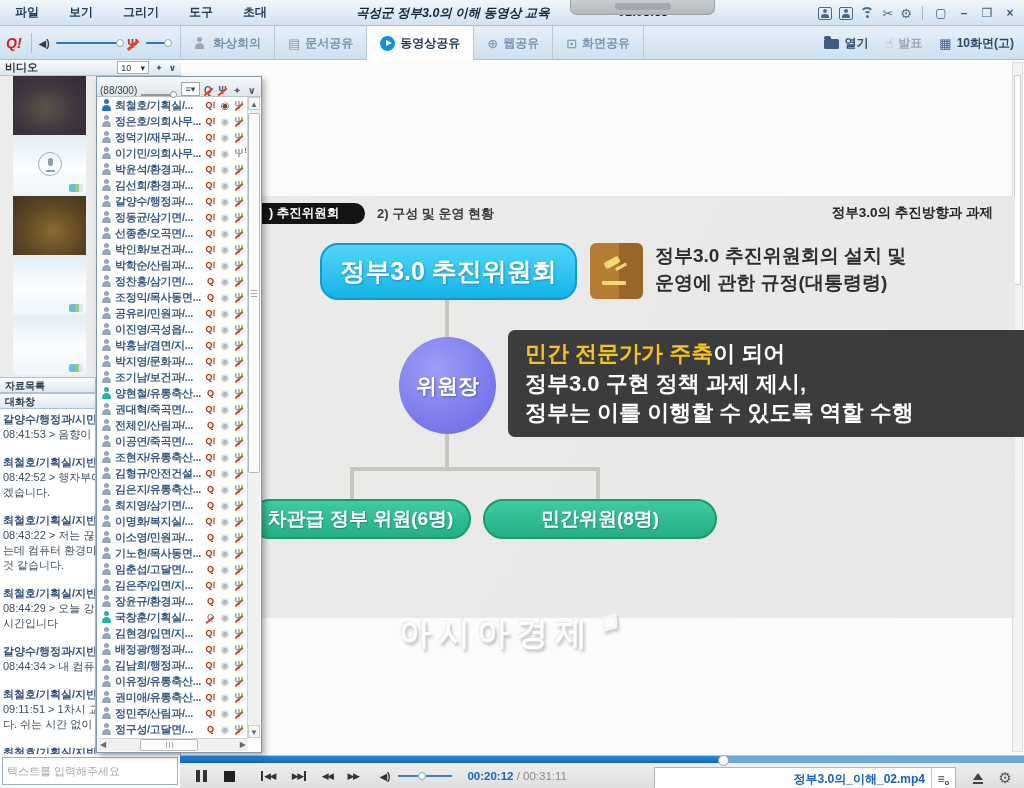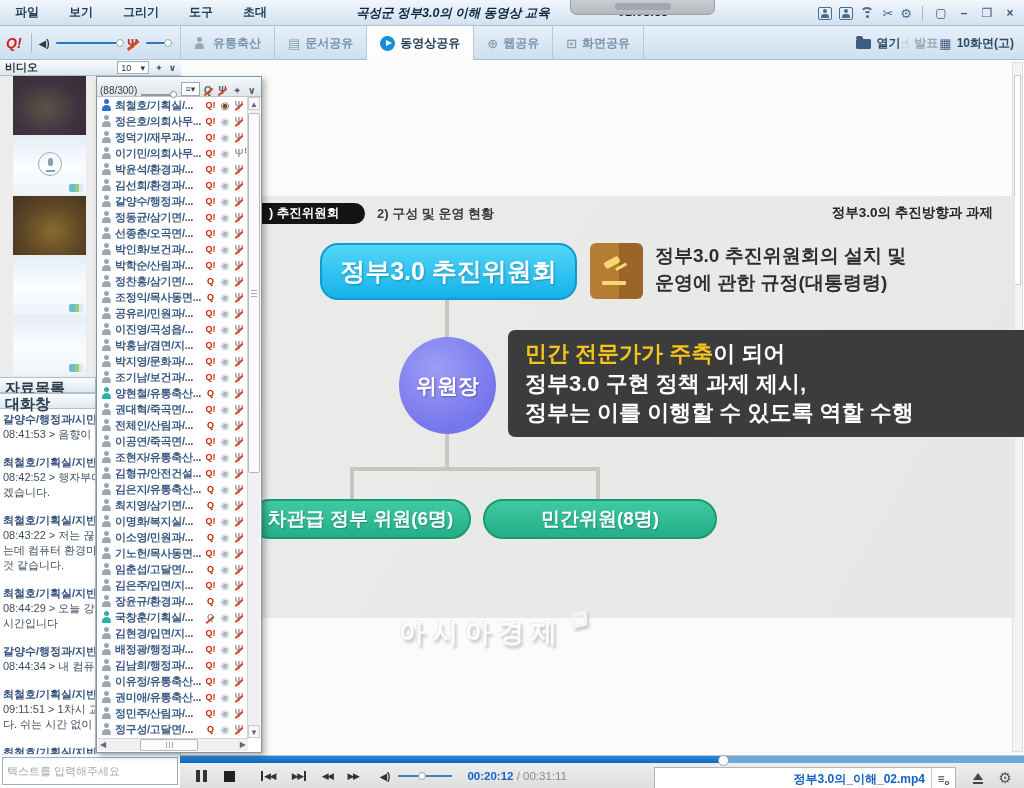--- a/index.html
+++ b/index.html
@@ -47,21 +47,21 @@
   .mic-red::after { content:""; position:absolute; left:0; top:8px; width:14px; height:2.5px; background:#d42; transform:rotate(-40deg); }
   .tabs { position:absolute; left:180px; top:0; height:34px; display:flex; }
   .tab { display:flex; align-items:center; gap:5px; padding:0 13px; font-size:12px; font-weight:bold;
     color:#7a93ab; border-right:1px solid #b6c9da; cursor:pointer; }
   .tab:first-child { border-left:1px solid #b6c9da; }
   .tab.active { background:#fdfdfd; color:#1e3síc x 4e; color:#1e3a54; }
   .tab-ic { font-size:13px; color:#8aa0b4; line-height:1; }
   .play-ic { width:15px; height:15px; border-radius:50%; background:#1590d8; position:relative; }
   .play-ic::before { content:""; position:absolute; left:5.5px; top:4px;
     border-left:6px solid #fff; border-top:3.5px solid transparent; border-bottom:3.5px solid transparent; }
-  .tb-right { position:absolute; right:10px; top:0; height:34px; display:flex; align-items:center; gap:1px; }
+  .tb-right { position:absolute; right:10px; top:0; height:34px; display:flex; align-items:center; gap:17px; }
   .tbr { display:flex; align-items:center; gap:5px; font-size:12px; font-weight:bold; color:#2c4a68; cursor:pointer; }
   .tbr.dim { color:#9aa8b4; }
   .folder { width:15px; height:10px; background:#3e5c80; border-radius:1.5px; position:relative; margin-top:2px; }
   .folder::before { content:""; position:absolute; top:-3px; left:0; width:7px; height:3px; background:#3e5c80; border-radius:2px 2px 0 0; }
   .hand { font-size:13px; color:#a0aab2; }
   .grid-ic { font-size:13px; color:#3e5c80; }
 
   
   .left-rail { position:absolute; left:0; top:60px; width:181px; height:695px; background:#ececec;
     border-right:1px solid #b0bcc8; }
@@ -79,21 +79,21 @@
   .thumb.feed-amber { background:radial-gradient(ellipse at 55% 60%, #8a6a2c 0%, #5c4626 55%, #443222 100%); }
   .thumb.placeholder, .thumb.placeholder-logo { background:linear-gradient(180deg,#e4eef6,#fbfdff 55%,#edf4fa); }
   .tlogo { position:absolute; left:50%; top:50%; width:24px; height:24px; margin:-14px 0 0 -12px;
     border:1px solid #9ab0be; border-radius:50%; }
   .tlogo::before { content:""; position:absolute; left:9px; top:5px; width:5px; height:8px; border-radius:3px; background:#8aa0b0; }
   .tlogo::after { content:""; position:absolute; left:7px; bottom:3px; width:9px; height:2px; background:#8aa0b0; }
   .tmark { position:absolute; right:3px; bottom:3px; width:14px; height:8px; opacity:.8;
     background:linear-gradient(90deg,#4ab0c8 0 40%, #7cc25e 40% 70%, #d8e4ea 70%); border-radius:2px; }
   .docs-bar, .chat-bar { position:absolute; left:0; width:96px; height:16px;
     background:linear-gradient(#fafcfe,#dfe8f0); border:1px solid #b0c0d0; border-left:none;
-    font-size:15px; font-weight:bold; color:#2c3c4c; padding:1px 0 0 5px; z-index:3; }
+    font-size:10px; font-weight:bold; color:#2c3c4c; padding:1px 0 0 5px; z-index:3; }
   .docs-bar { top:377px; }
   .chat-bar { top:393px; }
   .chat-box { position:absolute; left:0; top:409px; width:96px; height:345px; background:#fff;
     border-right:1px solid #b0bcc8; overflow:hidden; padding:3px 0 0 3px; z-index:2; }
   .msg { margin-bottom:13px; }
   .mhead { font-size:11px; font-weight:bold; color:#35527e; white-space:nowrap; line-height:15px; }
   .mline { font-size:11px; color:#3e4e5e; white-space:nowrap; line-height:15px; }
   .chat-input { position:absolute; left:2px; top:757px; width:176px; height:28px; background:#fff;
     border:1px solid #9ab0c8; font-size:11px; color:#444; padding:2px 4px; z-index:21; }
   .chat-input::placeholder { color:#a8a8a8; }
@@ -126,21 +126,21 @@
   .darkbox { position:absolute; left:327px; top:134px; width:600px; height:107px; background:#3c3c3c; border-radius:7px;
     padding:9px 17px; }
   .dline { font-size:22px; font-weight:bold; color:#fff; line-height:29.5px; white-space:nowrap; }
   .hl { color:#f6c41c; }
   .pill { position:absolute; top:303px; height:40px; border-radius:20px;
     background:linear-gradient(#3ecaa2,#26ae85); border:2px solid #189a72;
     color:#fff; font-size:19px; font-weight:bold; display:flex; align-items:center; justify-content:center;
     text-shadow:1px 1px 1px rgba(0,80,60,.35); }
   .pill-l { left:69px; width:221px; }
   .pill-r { left:302px; width:234px; }
-  .watermark { position:absolute; left:218px; top:552px; font-size:26px; font-weight:bold; color:#fdfdfd;
+  .watermark { position:absolute; left:218px; top:552px; font-size:32px; font-weight:bold; color:#fdfdfd;
     letter-spacing:7px; text-shadow:2px 3px 3px #c2c2c2, -1px -1px 1px #e8e8e8; white-space:nowrap; }
   .wm-mark { display:inline-block; width:15px; height:15px; border:3px solid #f4f4f4; margin-left:8px;
     transform:rotate(-14deg) skewX(-8deg); box-shadow:2px 3px 3px #c8c8c8; vertical-align:14px; }
 
   
   .pplpanel { position:absolute; left:96px; top:76px; width:166px; height:677px; background:#fff;
     border:1px solid #8098ac; box-shadow:3px 3px 6px rgba(0,0,0,.3); z-index:30; }
   .pp-head { height:20px; background:linear-gradient(#f6f8fa,#dfe5ea); border-bottom:1px solid #b8c4ce;
     display:flex; align-items:flex-end; padding:0 3px; }
   .pp-count { font-size:10px; color:#3c3c3c; margin-right:4px; }
@@ -252,21 +252,21 @@
         <i></i>
       </span>
     <span class="mic-red">Ψ</span>
     <span class="hslider s2">
         <i></i>
       </span>
   </div>
   <div class="tabs">
     <div class="tab">
       <span class="pico"></span>
-      <span>유통축산</span>
+      <span>화상회의</span>
     </div>
     <div class="tab">
       <span class="tab-ic">▤</span>
       <span>문서공유</span>
     </div>
     <div class="tab active">
       <span class="play-ic"></span>
       <span>동영상공유</span>
     </div>
     <div class="tab">

